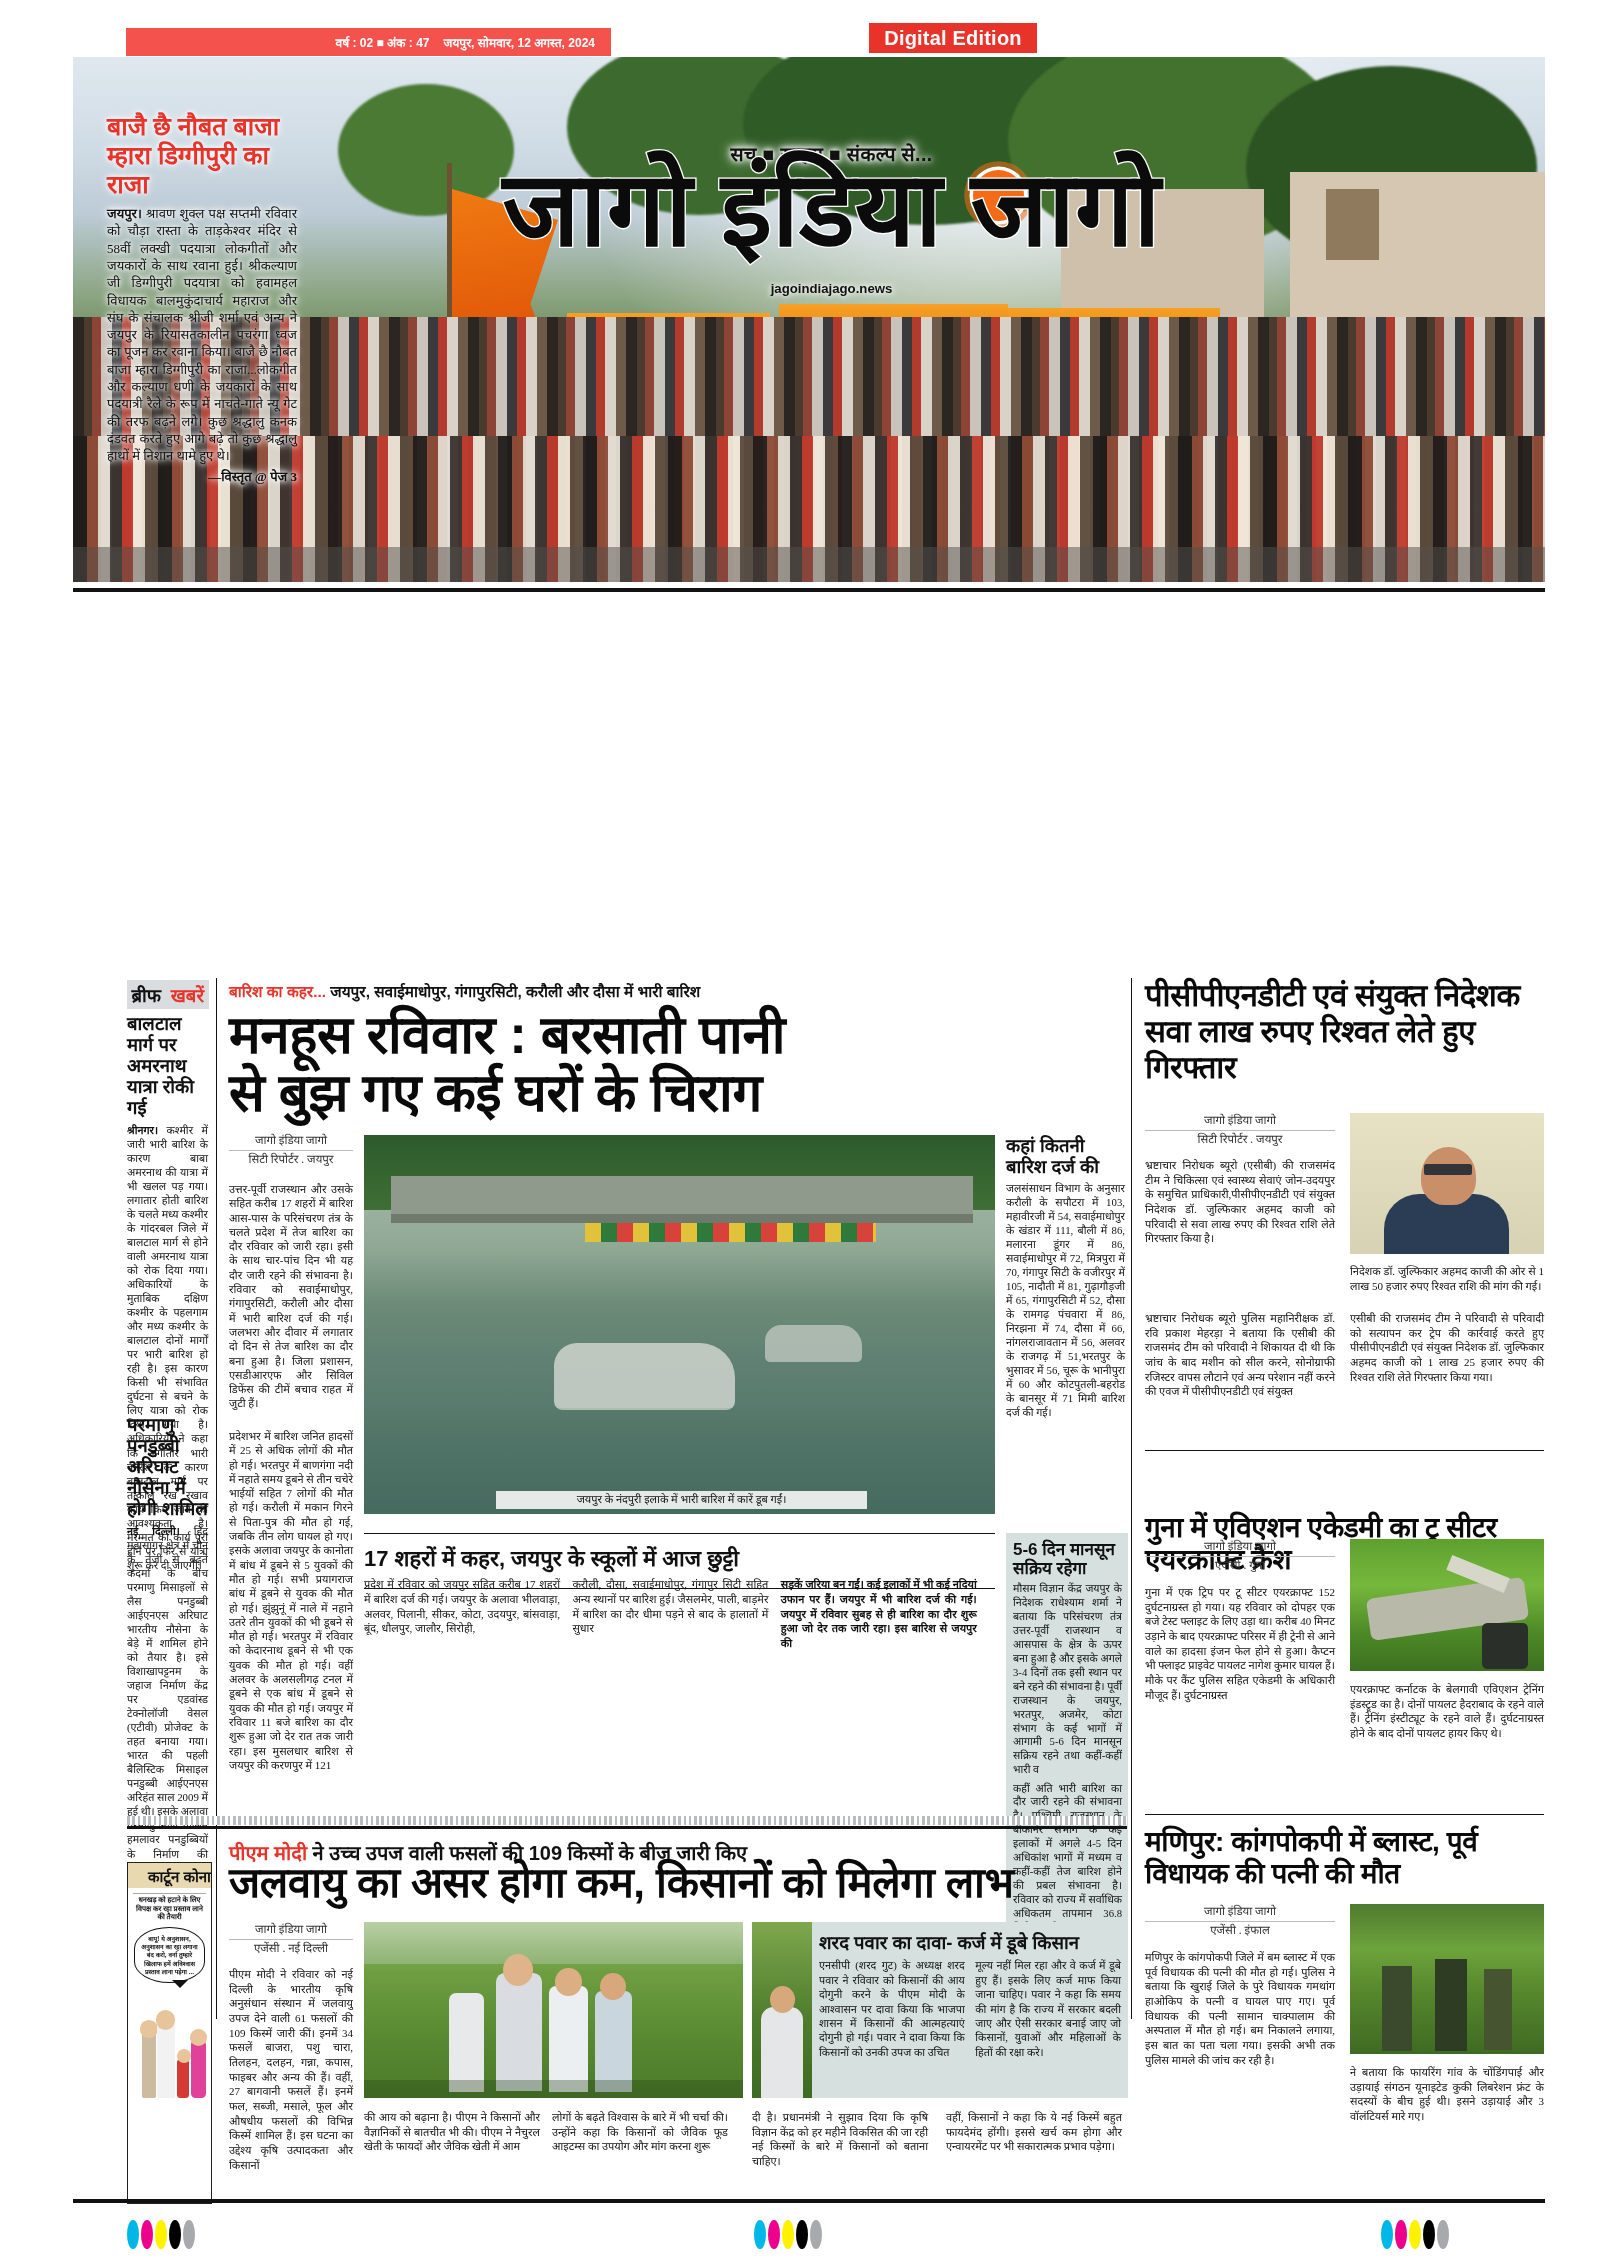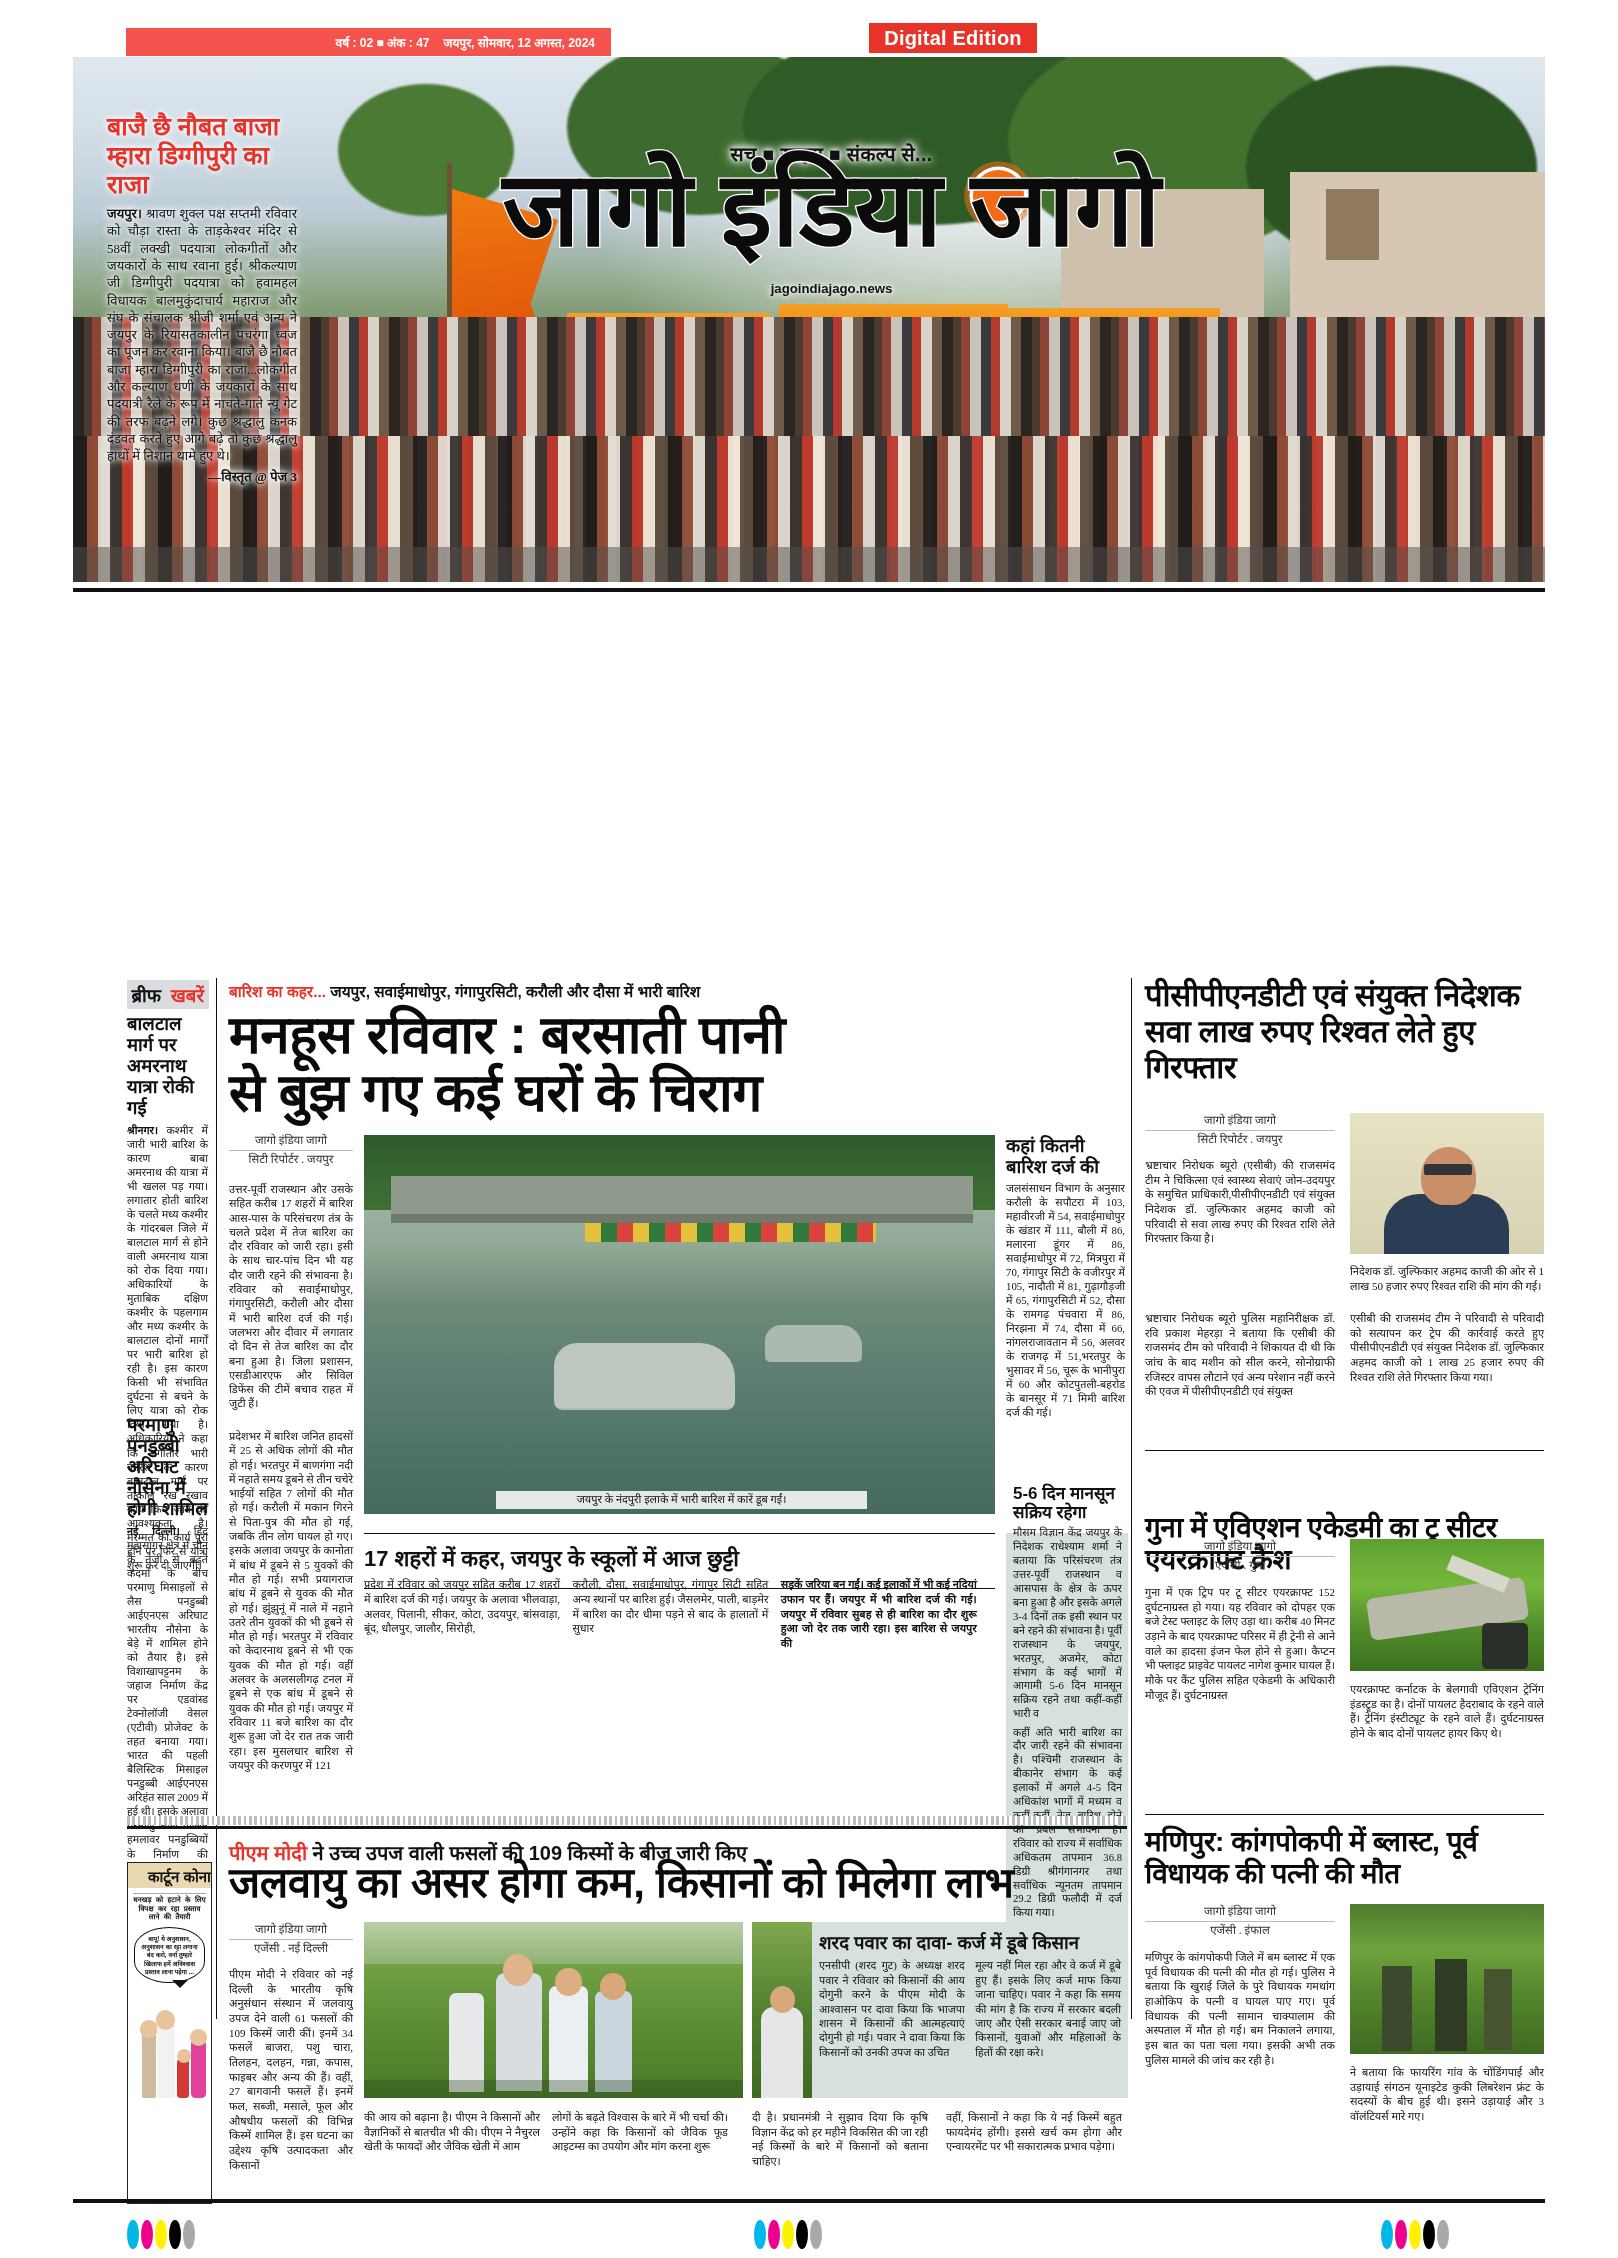--- a/index.html
+++ b/index.html
@@ -238,21 +238,21 @@
     <div class="boxhd" style="font-size:22px;">17 शहरों में कहर, जयपुर के स्कूलों में आज छुट्टी</div>
     <div style="display:flex;gap:12.4px;margin-top:5.3px;">
       <div class="col-txt" style="width:196px;font-size:11px;">प्रदेश में रविवार को जयपुर सहित करीब 17 शहरों में बारिश दर्ज की गई। जयपुर के अलावा भीलवाड़ा, अलवर, पिलानी, सीकर, कोटा, उदयपुर, बांसवाड़ा, बूंद, धौलपुर, जालौर, सिरोही,</div>
       <div class="col-txt" style="width:196px;font-size:11px;">करौली, दौसा, सवाईमाधोपुर, गंगापुर सिटी सहित अन्य स्थानों पर बारिश हुई। जैसलमेर, पाली, बाड़मेर में बारिश का दौर धीमा पड़ने से बाद के हालातों में सुधार</div>
       <div class="col-txt" style="width:196px;font-size:11px;font-weight:bold;">सड़कें जरिया बन गईं। कई इलाकों में भी कई नदियां उफान पर हैं। जयपुर में भी बारिश दर्ज की गई। जयपुर में रविवार सुबह से ही बारिश का दौर शुरू हुआ जो देर तक जारी रहा। इस बारिश से जयपुर की</div>
     </div>
   </div>
   <div class="hr-thin" style="left:311px;top:1572px;width:631px;"></div>
 
   <div class="boxgrey" style="left:953px;top:1517px;width:122px;height:423px;"></div>
-  <div style="position:absolute;left:960px;top:1468px;width:109px;">
+  <div style="position:absolute;left:960px;top:1524px;width:109px;">
     <div class="boxhd" style="font-size:17px;line-height:1.12;">5-6 दिन मानसून सक्रिय रहेगा</div>
     <div class="col-txt" style="margin-top:4.4px;font-size:10.7px;line-height:1.3;">मौसम विज्ञान केंद्र जयपुर के निदेशक राधेश्याम शर्मा ने बताया कि परिसंचरण तंत्र उत्तर-पूर्वी राजस्थान व आसपास के क्षेत्र के ऊपर बना हुआ है और इसके अगले 3-4 दिनों तक इसी स्थान पर बने रहने की संभावना है। पूर्वी राजस्थान के जयपुर, भरतपुर, अजमेर, कोटा संभाग के कई भागों में आगामी 5-6 दिन मानसून सक्रिय रहने तथा कहीं-कहीं भारी व</div>
     <div class="col-txt" style="margin-top:4.4px;font-size:10.7px;line-height:1.3;">कहीं अति भारी बारिश का दौर जारी रहने की संभावना है। पश्चिमी राजस्थान के बीकानेर संभाग के कई इलाकों में अगले 4-5 दिन अधिकांश भागों में मध्यम व कहीं-कहीं तेज बारिश होने की प्रबल संभावना है। रविवार को राज्य में सर्वाधिक अधिकतम तापमान 36.8 डिग्री श्रीगंगानगर तथा सर्वाधिक न्यूनतम तापमान 29.2 डिग्री फलौदी में दर्ज किया गया।</div>
   </div>
   <div style="position:absolute;right:550px;top:1957px;font-size:11.5px;font-weight:700;">—विस्तृत @ पेज 2</div>
 
   <div class="mega" style="position:absolute;left:1092px;top:962px;width:399px;font-size:31px;line-height:1.16;">पीसीपीएनडीटी एवं संयुक्त निदेशक सवा लाख रुपए रिश्वत लेते हुए गिरफ्तार</div>
 
   <div style="position:absolute;left:1092px;top:1097px;width:190px;">
     <div class="byline">जागो इंडिया जागो</div>
@@ -305,21 +305,21 @@
     <div style="position:absolute;left:134px;top:65px;width:28px;height:81px;background:#46552f;"></div>
   </div>
   <div class="col-txt" style="position:absolute;left:1297px;top:2049px;width:194px;font-size:11px;">ने बताया कि फायरिंग गांव के चोंडिंगपाई और उड़ायाई संगठन यूनाइटेड कुकी लिबरेशन फ्रंट के सदस्यों के बीच हुई थी। इसने उड़ायाई और 3 वॉलंटियर्स मारे गए।</div>
 
   <div class="hr-thick" style="left:74px;top:1810px;width:1000px;height:2.6px;"></div>
   <div style="position:absolute;left:74px;top:1800px;width:1000px;height:8.8px;background:repeating-linear-gradient(90deg,#b9bcbe 0 2.6px,#ffffff 2.6px 5.3px);"></div>
 
   <div class="cartoon-box" style="left:74px;top:1846px;width:85px;height:342px;">
     <div class="cartoon-hd" style="font-size:15px;">कार्टून कोना</div>
     <div style="margin:4.4px 5.3px 0;border-top:0.9px solid #aaa;padding-top:2.6px;">
-      <div style="font-family:Liberation Mono, monospace;font-weight:700;font-size:7.2px;line-height:1.2;text-align:center;color:#111;">धनखड़ को हटाने के लिए विपक्ष कर रहा प्रस्ताव लाने की तैयारी</div>
+      <div style="font-family:Liberation Serif, serif;font-weight:700;font-size:7.2px;line-height:1.2;text-align:center;color:#111;">धनखड़ को हटाने के लिए विपक्ष कर रहा प्रस्ताव लाने की तैयारी</div>
     </div>
     <div class="bubble" style="width:71px;font-size:6.4px;padding:6.2px 4.4px;margin-top:5.3px;">बापू! ये अनुशासन, अनुशासन का रट्टा लगाना बंद करो, वर्ना तुम्हारे खिलाफ हमें अविश्वास प्रस्ताव लाना पड़ेगा ...</div>
     <div style="position:relative;height:106px;margin-top:12.4px;">
       <div style="position:absolute;left:14px;bottom:3.5px;width:14px;height:69px;background:#cdbba0;border-radius:5.3px 5.3px 1.8px 1.8px;"></div>
       <div style="position:absolute;left:12.4px;bottom:64px;width:17.6px;height:17.6px;background:#e8c49a;border-radius:50%;"></div>
       <div style="position:absolute;left:29px;bottom:3.5px;width:17.6px;height:76px;background:#f2f2f2;border-radius:5.3px 5.3px 1.8px 1.8px;"></div>
       <div style="position:absolute;left:28px;bottom:72px;width:19.4px;height:19.4px;background:#e8c49a;border-radius:50%;"></div>
       <div style="position:absolute;left:49px;bottom:3.5px;width:12.4px;height:39px;background:#d43a33;border-radius:3.5px;"></div>
       <div style="position:absolute;left:49px;bottom:39px;width:14px;height:14px;background:#e8c49a;border-radius:50%;"></div>
       <div style="position:absolute;left:63px;bottom:3.5px;width:15px;height:58px;background:#e0429a;border-radius:4.4px;"></div>

